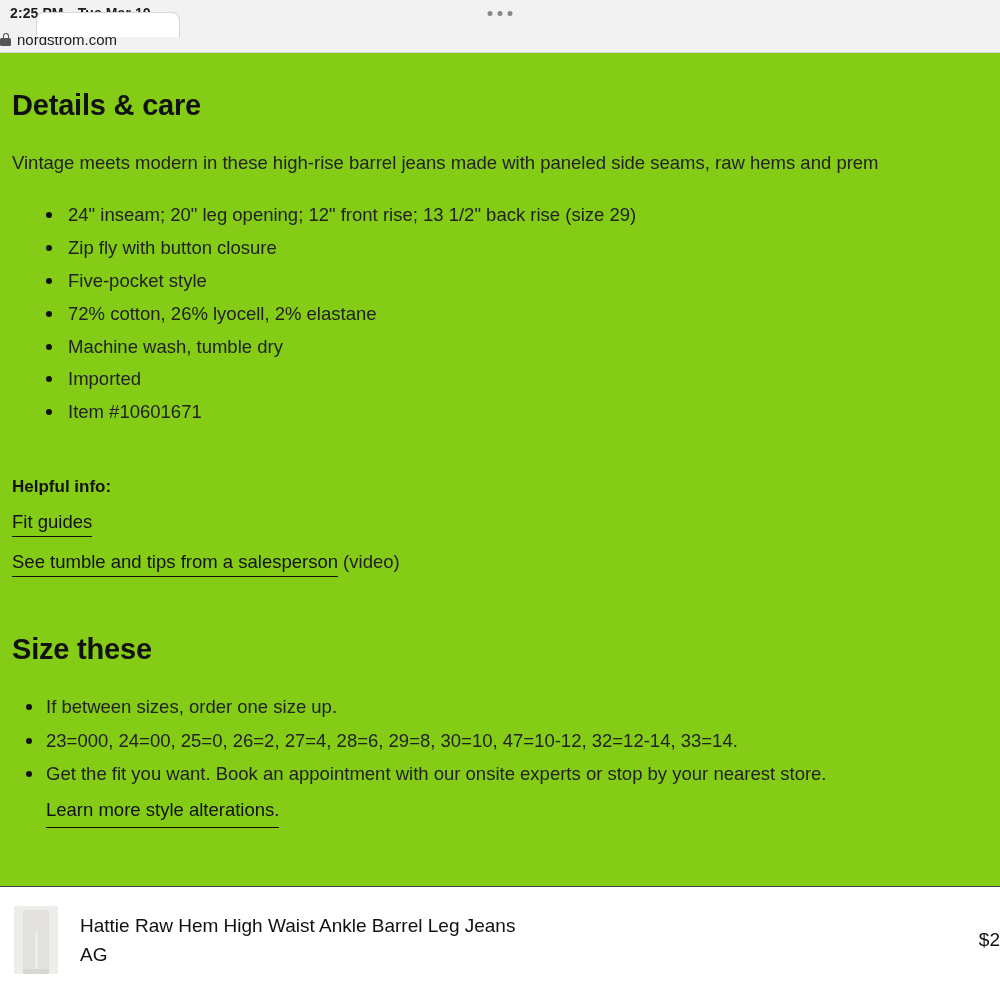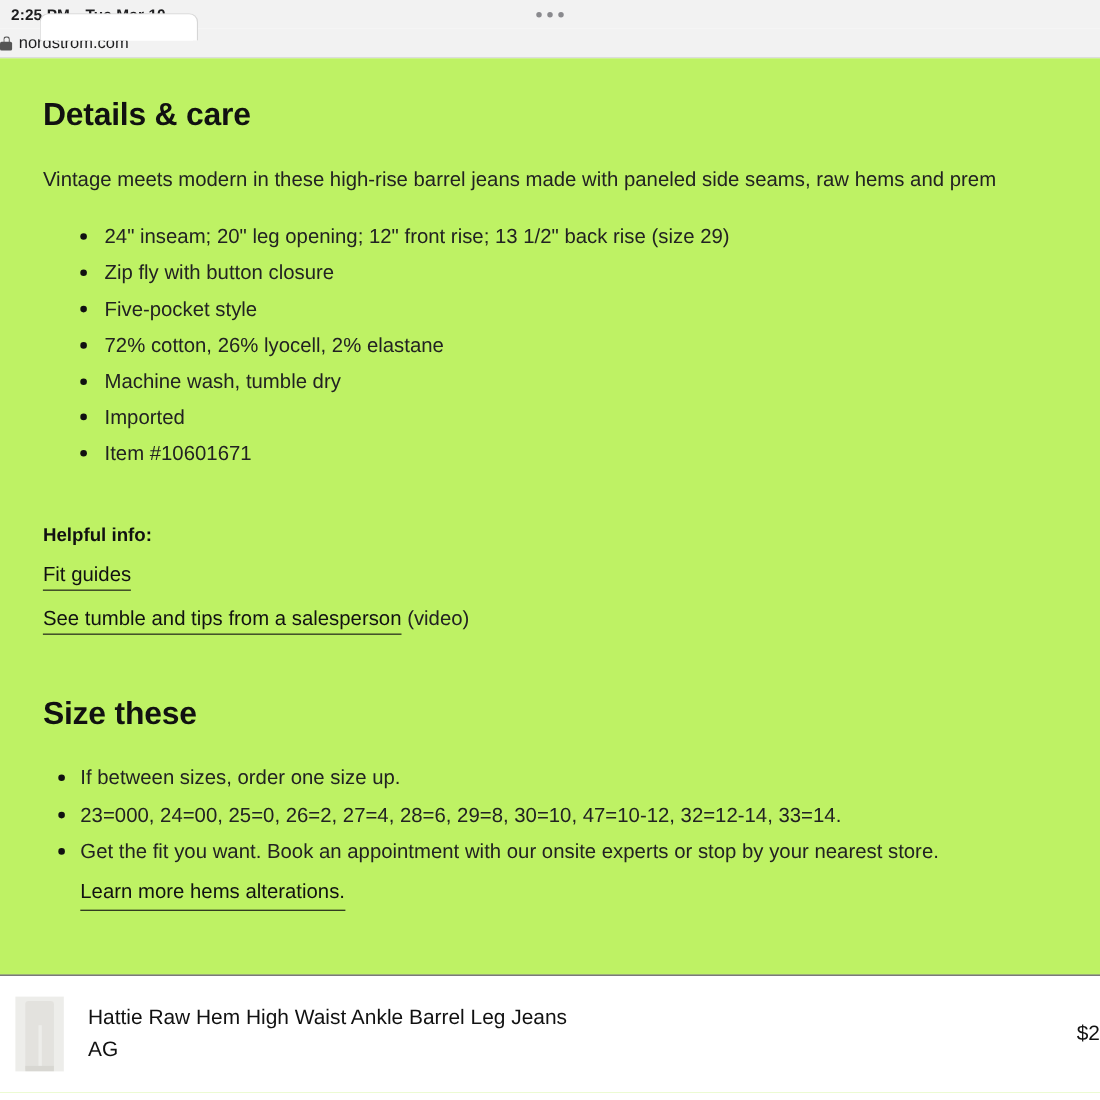--- a/index.html
+++ b/index.html
@@ -103,22 +103,22 @@
     height: 24px;
     background: #ffffff;
     border: 1px solid #d6d6d6;
     border-bottom: none;
     border-radius: 8px 8px 0 0;
   }
 
   
   .page {
     position: relative;
-    padding: 0 39px;
-    background: #bef264;
+    padding: 0 12px;
+    background: #84cc16;
     height: 940px;
     box-sizing: border-box;
     overflow: hidden;
   }
 
   h2.section-title {
     font-size: 29px;
     font-weight: 700;
     letter-spacing: -0.2px;
     margin: 36px 0 0 0;
@@ -337,21 +337,21 @@
     <a class="helpful-link">See tumble and tips from a salesperson</a><span class="video-note"> (video)</span>
   </div>
 
   <h2 class="section-title" style="margin-top:56px;">Size these</h2>
 
   <ul class="size-bullets">
     <li>If between sizes, order one size up.</li>
     <li>23=000, 24=00, 25=0, 26=2, 27=4, 28=6, 29=8, 30=10, 47=10-12, 32=12-14, 33=14.</li>
     <li>
       <span>Get the fit you want. Book an appointment with our onsite experts or stop by your nearest store.</span><br>
-      <a class="alteration-link">Learn more hems alterations.</a>
+      <a class="alteration-link">Learn more style alterations.</a>
     </li>
   </ul>
 
   <div class="sticky-bar">
     <div class="thumb">
       <div class="legs"></div>
       <div class="gap"></div>
       <div class="shadow"></div>
     </div>
     <div class="sticky-text">

